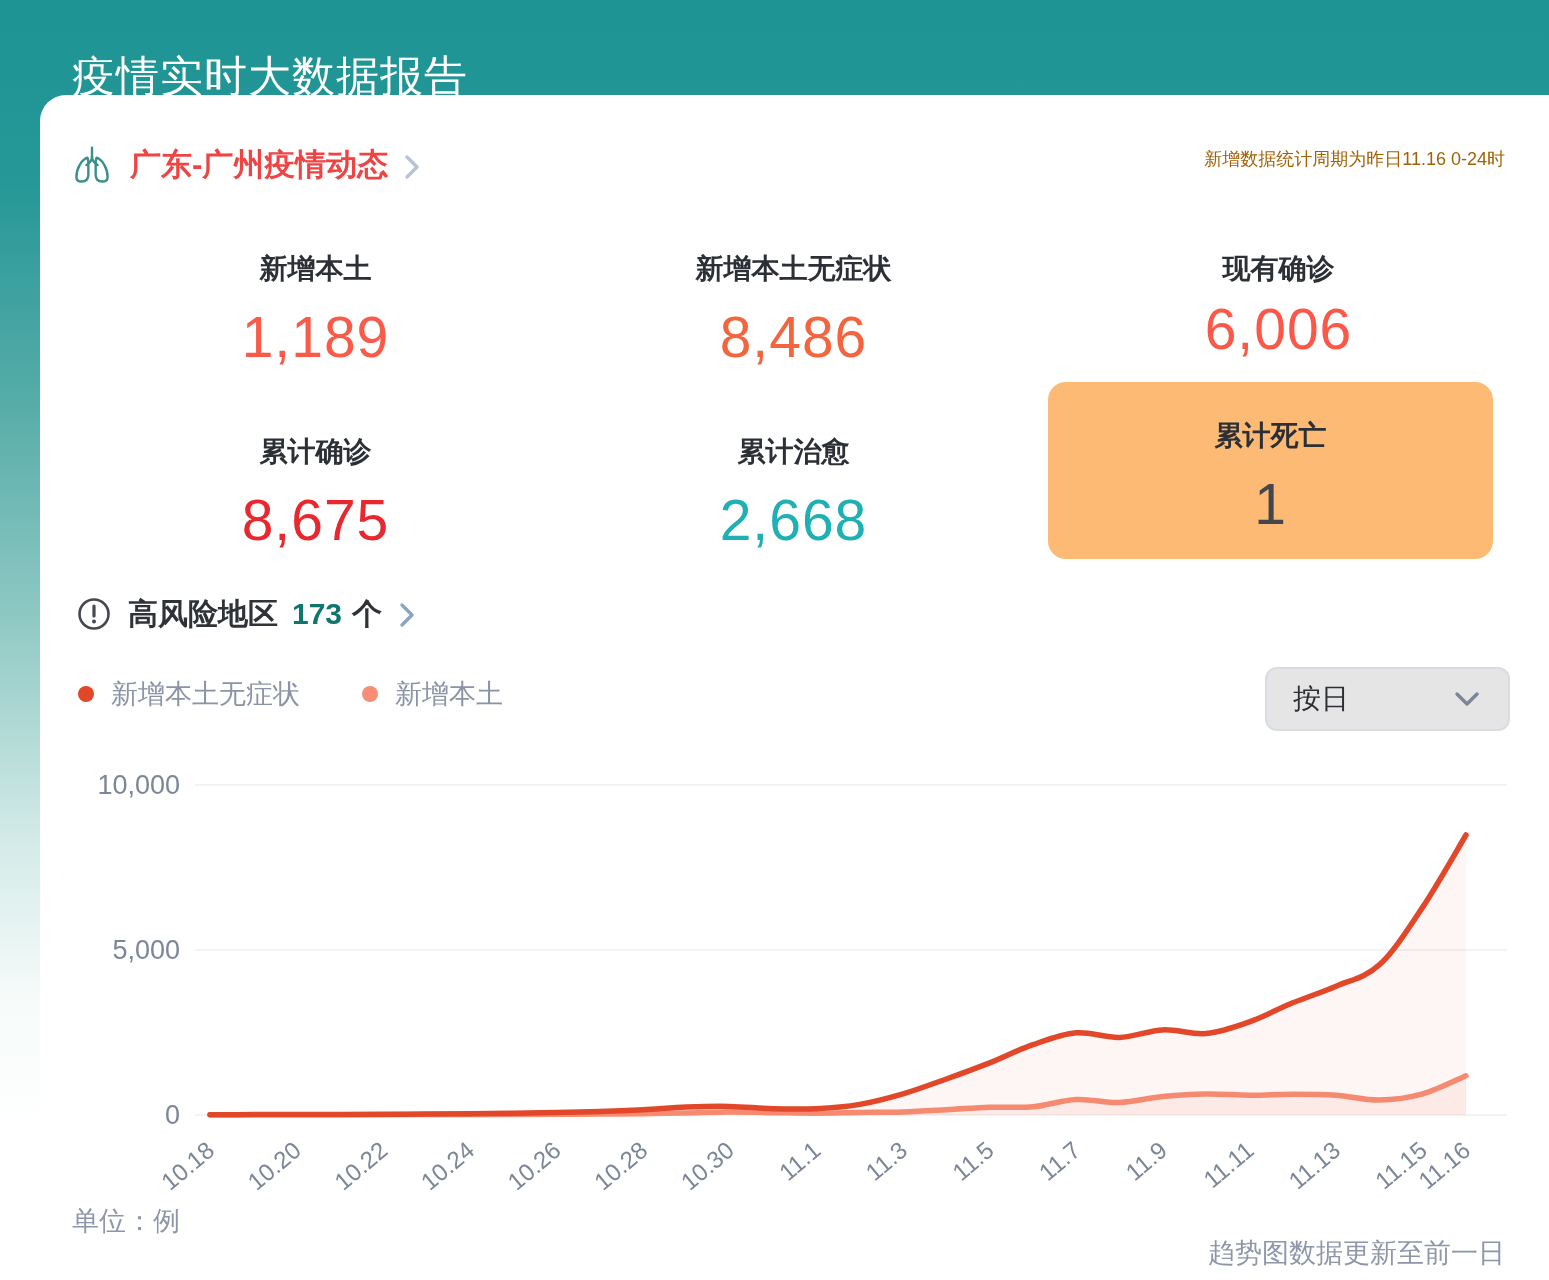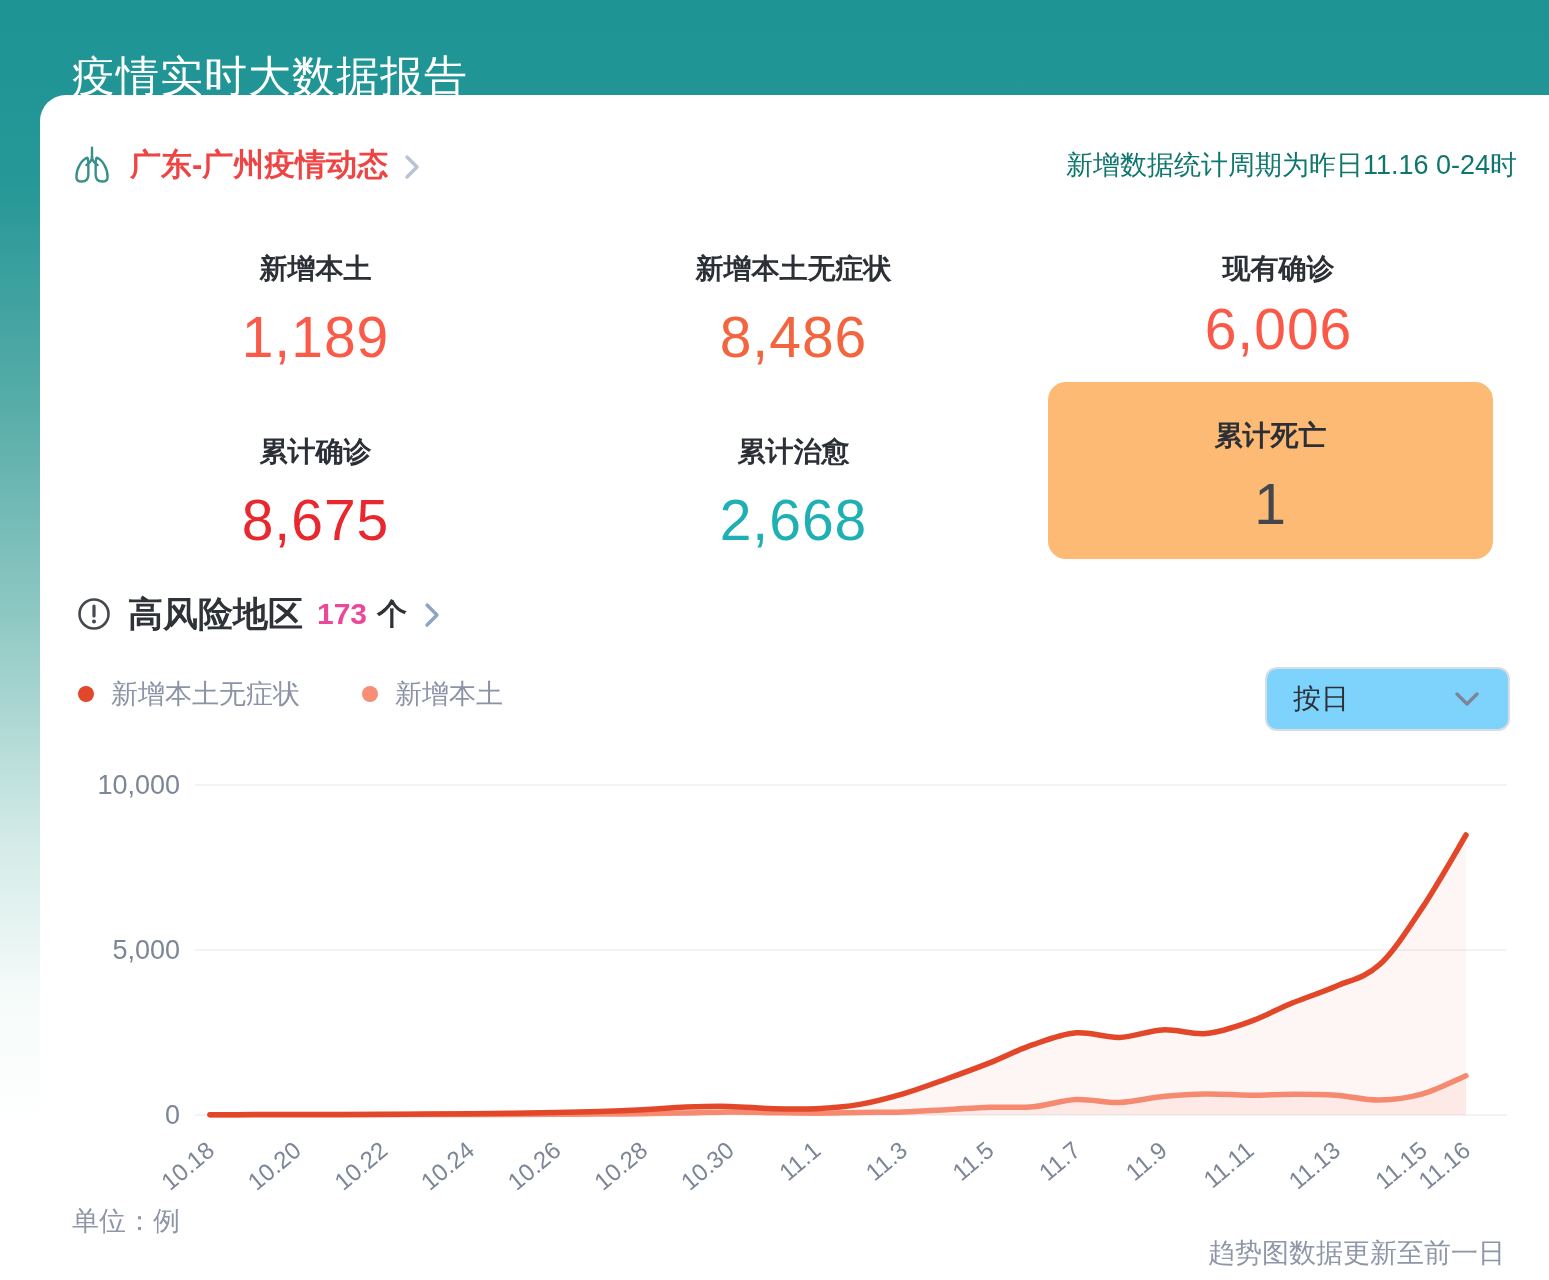--- a/index.html
+++ b/index.html
@@ -15,51 +15,51 @@
   .card{
     position:absolute;left:40px;top:95px;right:0;bottom:0;
     background:#ffffff;border-radius:26px 0 0 0;
   }
   
   .region-row{position:absolute;left:30px;top:44px;height:52px;display:flex;align-items:center;}
   .lungs{width:44px;height:44px;margin-right:16px;}
   .region-title{font-size:31px;font-weight:700;color:#ef4444;}
   .chev-right{margin-left:14px;margin-top:3px;}
   .period-note{
-    position:absolute;right:32px;top:52px;font-size:27px;color:#0f766e;
+    position:absolute;right:44px;top:52px;font-size:18px;color:#a16207;
   }
   
   .stat{position:absolute;width:445px;text-align:center;}
   .stat .lbl{font-size:28px;font-weight:600;color:#2c3036;}
   .stat .val{font-size:57px;font-weight:500;margin-top:16px;letter-spacing:1px;}
   .stat.r1{top:155px;}
   .stat.r2{top:338px;}
   .stat.c1{left:53px;}
   .stat.c2{left:531px;}
   .stat.c3{left:1016px;}
   .death-card{
     position:absolute;left:1008px;top:287px;width:445px;height:177px;
     background:#fdba74;border-radius:18px;
   }
   .death-card .lbl{margin-top:35px;}
   
   .risk-row{position:absolute;left:36px;top:498px;height:42px;display:flex;align-items:center;}
-  .risk-row .txt{font-size:35px;font-weight:700;color:#2f3338;}
+  .risk-row .txt{font-size:30px;font-weight:700;color:#2f3338;}
   .risk-row .cnt{margin-left:14px;font-size:30px;font-weight:700;}
   .risk-row .unit{margin-left:10px;font-size:30px;font-weight:700;color:#2f3338;}
   .alert-ico{width:36px;height:36px;margin-right:16px;}
   .risk-chev{margin-left:16px;margin-top:2px;}
   
   .legend{position:absolute;left:38px;top:584px;height:30px;display:flex;align-items:center;}
   .legend .dot{width:16px;height:16px;border-radius:50%;margin-right:17px;}
   .legend .llabel{font-size:27px;color:#8b93a5;margin-right:62px;}
   
   .dropdown{
     position:absolute;left:1225px;top:572px;width:245px;height:64px;
-    border:2px solid #d8dce3;border-radius:12px;background:#7dd3fc;
+    border:2px solid #d8dce3;border-radius:12px;background:#e5e5e5;
     display:flex;align-items:center;justify-content:space-between;
     padding:0 26px;box-sizing:border-box;cursor:pointer;
   }
   .dropdown .sel{font-size:28px;color:#2c3035;}
   
   .chart-wrap{position:absolute;left:0;top:660px;width:1509px;height:480px;}
   .footer-left{position:absolute;left:32px;top:1108px;font-size:27px;color:#8e96a8;}
   .footer-right{position:absolute;right:44px;top:1140px;font-size:27px;color:#8e96a8;}
 </style>
 </head>
@@ -111,21 +111,21 @@
     </div>
   </div>
 
   <div class="risk-row">
     <svg class="alert-ico" viewBox="0 0 36 36" fill="none">
       <circle cx="18" cy="18" r="14.5" stroke="#45484d" stroke-width="2.6"></circle>
       <line x1="18" y1="10" x2="18" y2="20" stroke="#45484d" stroke-width="3.2" stroke-linecap="round"></line>
       <circle cx="18" cy="25.5" r="2" fill="#45484d"></circle>
     </svg>
     <span class="txt">高风险地区</span>
-    <span class="cnt" style="color: #ec4899;">173</span>
+    <span class="cnt" style="color: #0f766e;">173</span>
     <span class="unit">个</span>
     <svg class="risk-chev" width="18" height="30" viewBox="0 0 18 30" fill="none" stroke="#8da4c4" stroke-width="3.4" stroke-linecap="round" stroke-linejoin="round">
       <path d="M4 5 L14 15 L4 25"></path>
     </svg>
   </div>
 
   <div class="legend">
     <span class="dot" style="background: rgb(226, 71, 42);"></span>
     <span class="llabel">新增本土无症状</span>
     <span class="dot" style="background: rgb(247, 142, 117);"></span>

